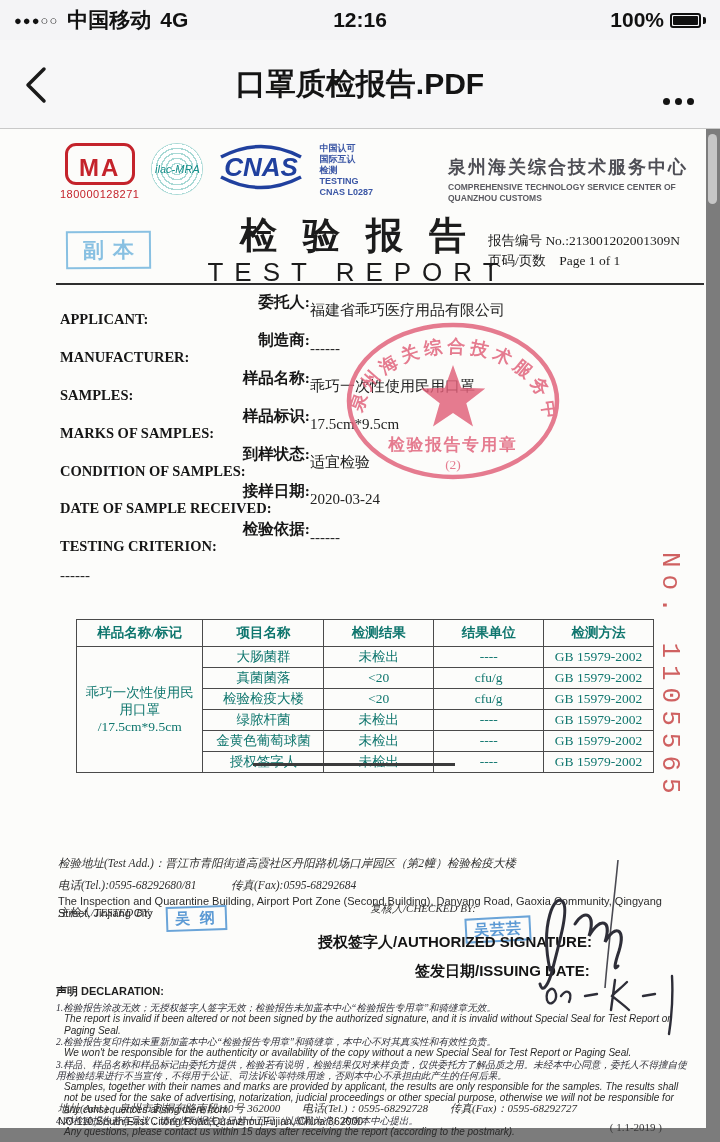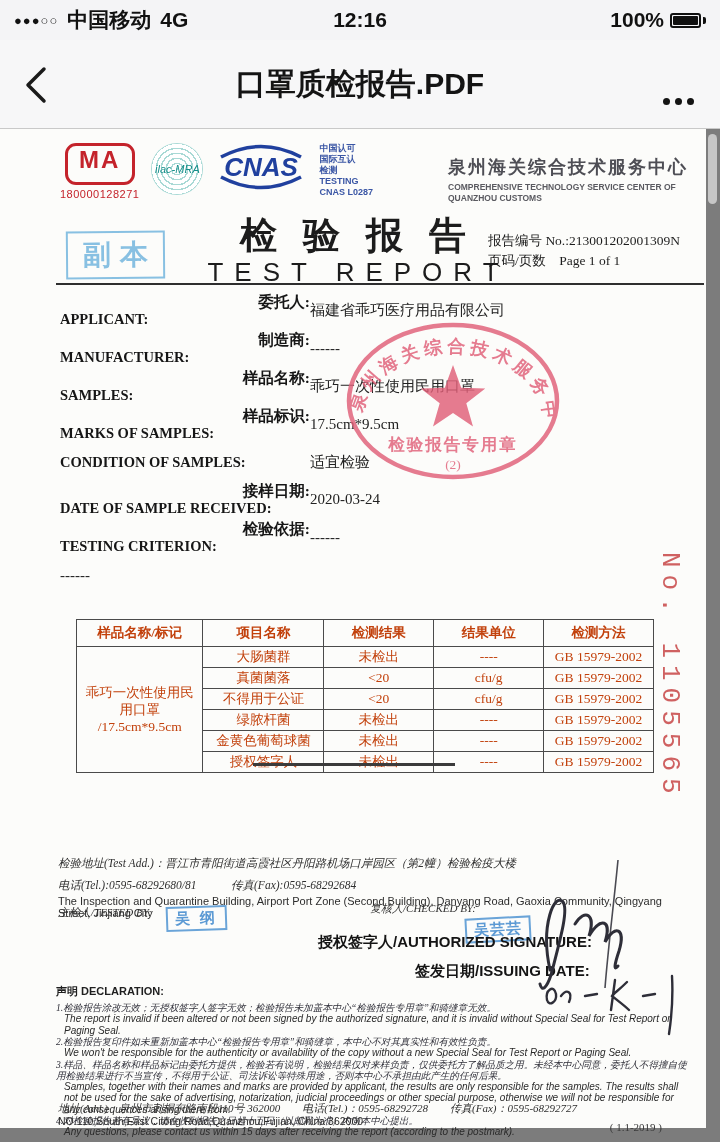--- a/index.html
+++ b/index.html
@@ -26,37 +26,37 @@
   .more{position:absolute;right:26px;top:58px;display:flex;gap:5px;cursor:pointer;}
   .more i{width:7px;height:7px;border-radius:50%;background:#141414;}
 
   
   .page{position:absolute;top:129px;left:0;width:706px;height:999px;background:#fcfcfa;}
   .scrollbar{position:absolute;right:3px;top:134px;width:9px;height:70px;background:#c6c6c6;border-radius:5px;}
 
   
   .certs{position:absolute;top:14px;left:60px;display:flex;align-items:flex-start;gap:12px;}
   .cma{display:flex;flex-direction:column;align-items:center;}
-  .cma-box{width:64px;height:36px;border:3px solid #c4232b;border-radius:11px;display:flex;align-items:flex-start;justify-content:center;
+  .cma-box{width:64px;height:36px;border:3px solid #c4232b;border-radius:11px;display:flex;align-items:flex-end;justify-content:center;
            color:#c4232b;font-weight:700;font-size:24px;letter-spacing:2px;font-family:"Liberation Sans",sans-serif;}
   .cma-num{margin-top:3px;font-family:"Liberation Sans",sans-serif;font-size:11px;color:#c4232b;letter-spacing:.5px;}
   .ilac{position:relative;width:52px;height:52px;border-radius:50%;
         background:repeating-radial-gradient(circle at 50% 50%, #a8d9d5 0 1.5px, #ffffff 1.5px 5px);
         display:flex;align-items:center;justify-content:center;}
   .ilac span{font-family:"Liberation Sans",sans-serif;font-size:11px;font-weight:400;font-style:italic;color:#178f8a;}
   .accr{font-family:"Liberation Sans",sans-serif;font-size:9px;line-height:11px;color:#3a56a5;font-weight:700;}
 
   
   .org{position:absolute;top:26px;right:18px;text-align:left;font-family:"Liberation Sans",sans-serif;}
   .org-cn{font-size:18px;font-weight:700;letter-spacing:2px;color:#4e4e55;}
   .org-en{font-size:8.5px;line-height:10.5px;font-weight:700;color:#5a5a60;margin-top:3px;}
 
   
   .copy-stamp{position:absolute;left:66px;top:102px;border:2.5px solid #58a8d8;color:#58a8d8;opacity:.7;
-              font-size:28px;font-weight:700;letter-spacing:9px;padding:3px 6px 3px 15px;transform:rotate(-.5deg);}
+              font-size:21px;font-weight:700;letter-spacing:9px;padding:3px 6px 3px 15px;transform:rotate(-.5deg);}
 
   
   .title-cn{position:absolute;top:82px;left:0;width:100%;text-align:center;font-size:37px;font-weight:700;
             letter-spacing:26px;text-indent:26px;color:#1c1c1c;}
   .title-en{position:absolute;top:128px;left:0;width:100%;text-align:center;font-size:26px;letter-spacing:11px;
             text-indent:11px;color:#1c1c1c;font-family:"Liberation Sans",sans-serif;font-weight:500;}
   .repno{position:absolute;top:102px;left:488px;font-size:13.5px;line-height:20px;color:#1d1d1d;}
   .rule{position:absolute;top:154px;left:56px;width:648px;height:2px;background:#2e2e2e;}
 
   
@@ -68,21 +68,21 @@
 
   
   .seal{position:absolute;left:342px;top:190px;opacity:.82;pointer-events:none;}
 
   
   .serial{position:absolute;left:655px;top:423px;writing-mode:vertical-rl;font-family:"Liberation Mono",monospace;
           font-size:26px;letter-spacing:7px;color:#c94c4c;opacity:.88;}
 
   
   table.results{position:absolute;left:76px;top:490px;width:578px;border-collapse:collapse;table-layout:fixed;}
-  table.results th,table.results td{border:1.5px solid #4a4a4a;font-size:13.5px;text-align:center;padding:0 2px;color:#c2410c;}
+  table.results th,table.results td{border:1.5px solid #4a4a4a;font-size:13.5px;text-align:center;padding:0 2px;color:#0f766e;}
   table.results th{height:26px;font-weight:600;}
   table.results td{height:20px;}
   td.sample{font-size:13.5px;line-height:17px;}
   .divider{position:absolute;left:253px;top:634px;width:202px;height:3px;background:#3b3b3b;}
 
   
   .contact{position:absolute;left:58px;top:727px;width:636px;}
   .c-it{font-size:11.5px;font-style:italic;color:#2f2f2f;}
   .c-en{font-size:11px;font-family:"Liberation Sans",sans-serif;color:#2c2c2c;margin-top:2px;}
   .c-tel{margin-top:7px;}
@@ -207,20 +207,21 @@
         </div>
       <div class="frow">
           <div class="flabel">
             <div class="cn">样品标识:</div>
             <div class="en">MARKS OF SAMPLES:</div>
           </div>
           <div class="fval">17.5cm*9.5cm</div>
         </div>
       <div class="frow">
           <div class="flabel">
+            <div class="cn">到样状态:</div>
             <div class="en">CONDITION OF SAMPLES:</div>
           </div>
           <div class="fval">适宜检验</div>
         </div>
       <div class="frow">
           <div class="flabel">
             <div class="cn">接样日期:</div>
             <div class="en">DATE OF SAMPLE RECEIVED:</div>
           </div>
           <div class="fval">2020-03-24</div>
@@ -272,21 +273,21 @@
         <td>----</td>
         <td>GB 15979-2002</td>
       </tr>
       <tr>
             <td>真菌菌落</td>
             <td>&lt;20</td>
             <td>cfu/g</td>
             <td>GB 15979-2002</td>
           </tr>
       <tr>
-            <td>不得用于公证</td>
+            <td>检验检疫大楼</td>
             <td>&lt;20</td>
             <td>cfu/g</td>
             <td>GB 15979-2002</td>
           </tr>
       <tr>
             <td>绿脓杆菌</td>
             <td>未检出</td>
             <td>----</td>
             <td>GB 15979-2002</td>
           </tr>

